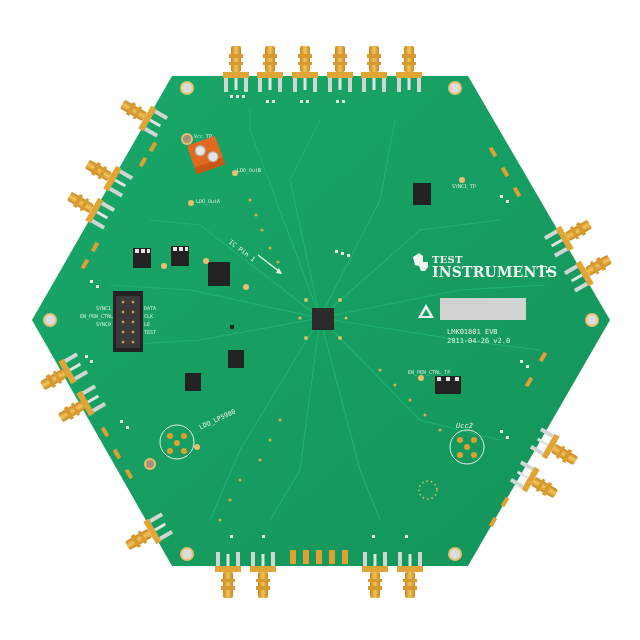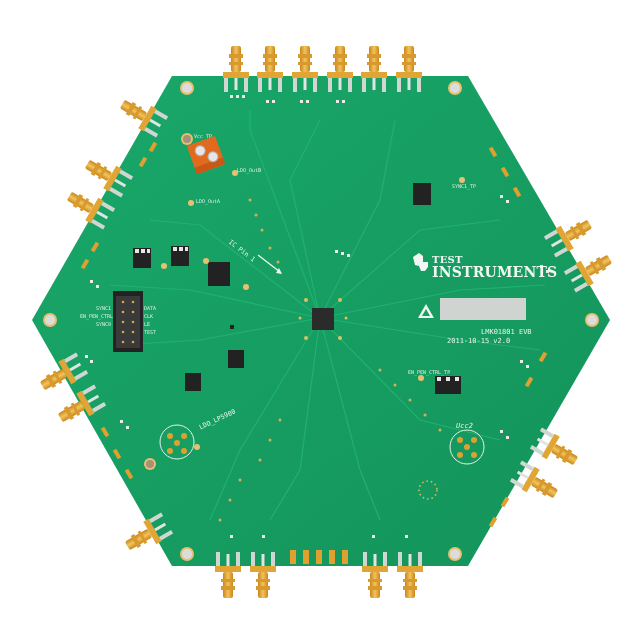--- a/index.html
+++ b/index.html
@@ -278,22 +278,22 @@
 
   <g transform="translate(413,253)">
     <path d="M0 4 L6 0 L10 3 L10 9 L15 9 L15 14 L12 18 L8 18 L6 13 L2 12 Z" fill="#f1f6f3"></path>
   </g>
 </svg>
 
 
 <div class="ti" style="left:432px;top:254px;font-size:10px;">TEST</div>
 <div class="ti" style="left:432px;top:264px;font-size:14px;">INSTRUMENTS</div>
 
-<div class="lbl" style="left:447px;top:328px;font-size:7px;margin-left:34px;">LMK01801 EVB</div>
-<div class="lbl" style="left:447px;top:337px;font-size:7px;">2011-10-15 v2.0</div>
+<div class="lbl" style="left:447px;top:328px;font-size:7px;">LMK01801 EVB</div>
+<div class="lbl" style="left:447px;top:337px;font-size:7px;">2011-04-26 v2.0</div>
 
 <div class="lbl" style="left:232px;top:238px;font-size:6.5px;transform:rotate(38deg);transform-origin:left top;">IC Pin 1</div>
 
 <div class="silk" style="left:194px;top:133px;">Vcc TP</div>
 <div class="silk" style="left:237px;top:167px;">LDO_OutB</div>
 <div class="silk" style="left:196px;top:198px;">LDO_OutA</div>
 <div class="lbl" style="left:198px;top:424px;font-size:6.5px;transform:rotate(-25deg);transform-origin:left top;">LDO_LP5900</div>
 <div class="lbl" style="left:456px;top:422px;font-size:7px;font-style:italic;">Ucc2</div>
 
 <div class="silk" style="left:96px;top:305px;">SYNC1</div>

